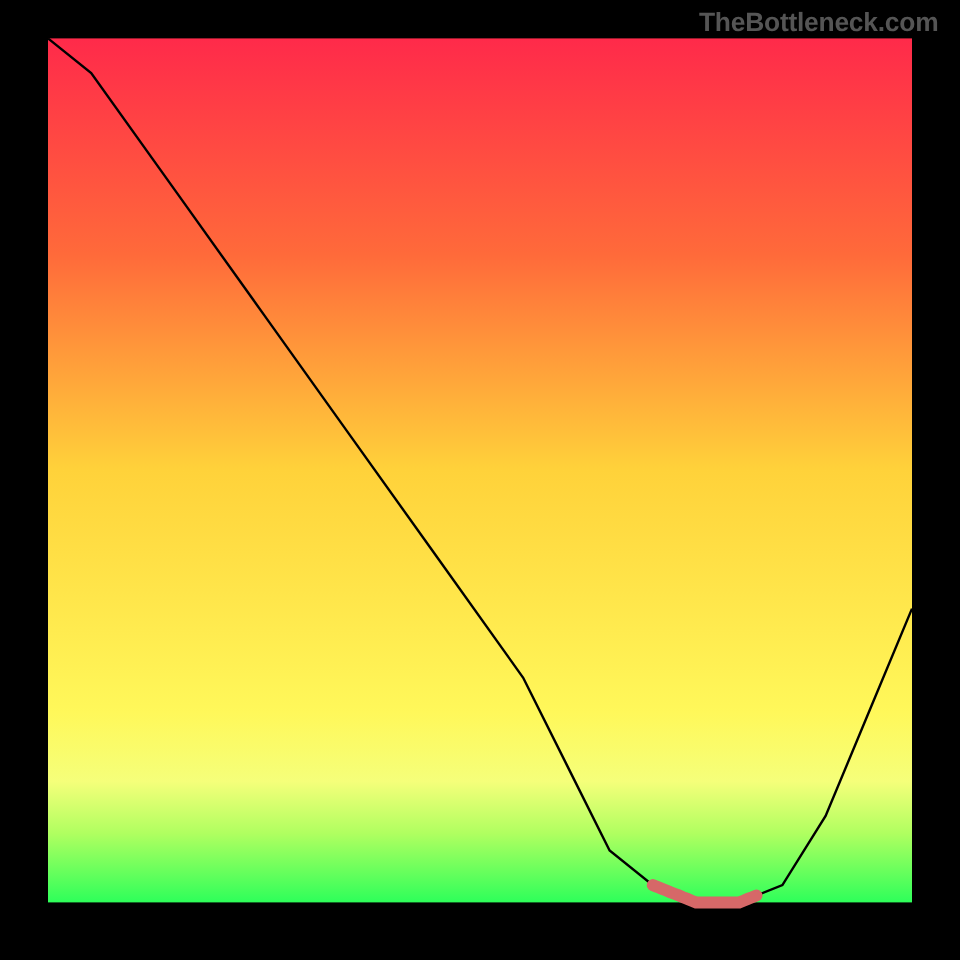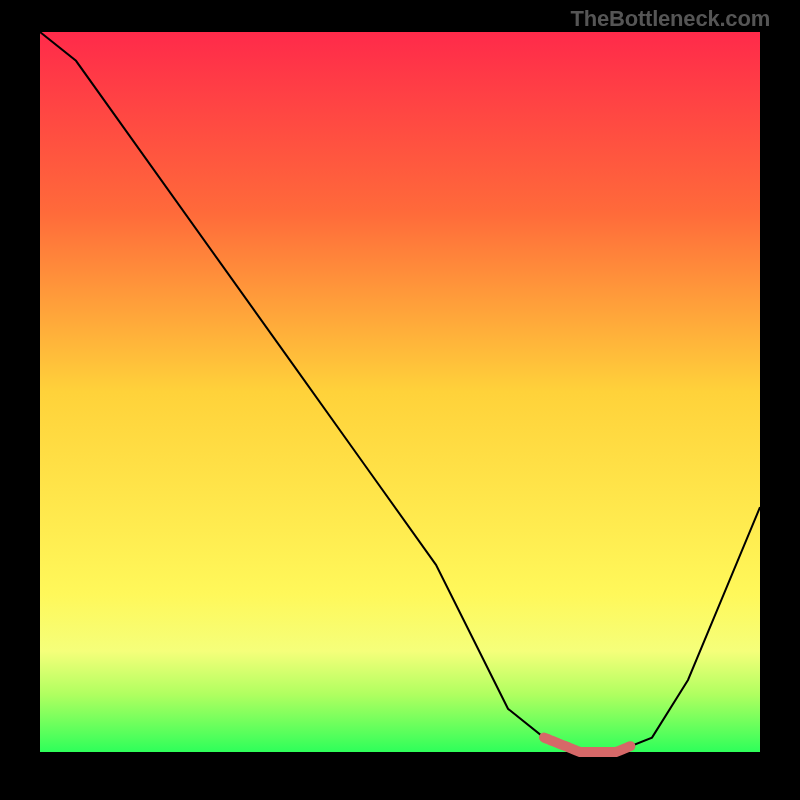--- a/index.html
+++ b/index.html
@@ -12,21 +12,21 @@
     font-family: Arial, Helvetica, sans-serif;
   }
   .container {
     width: 800px;
     height: 800px;
     position: relative;
   }
   .watermark {
     position: absolute;
     top: 6px;
-    right: 30px;
+    right: 18px;
     color: #555;
     font-size: 22px;
     font-weight: 600;
     z-index: 10;
     letter-spacing: -0.2px;
   }
   svg {
     display: block;
   }
 </style>

